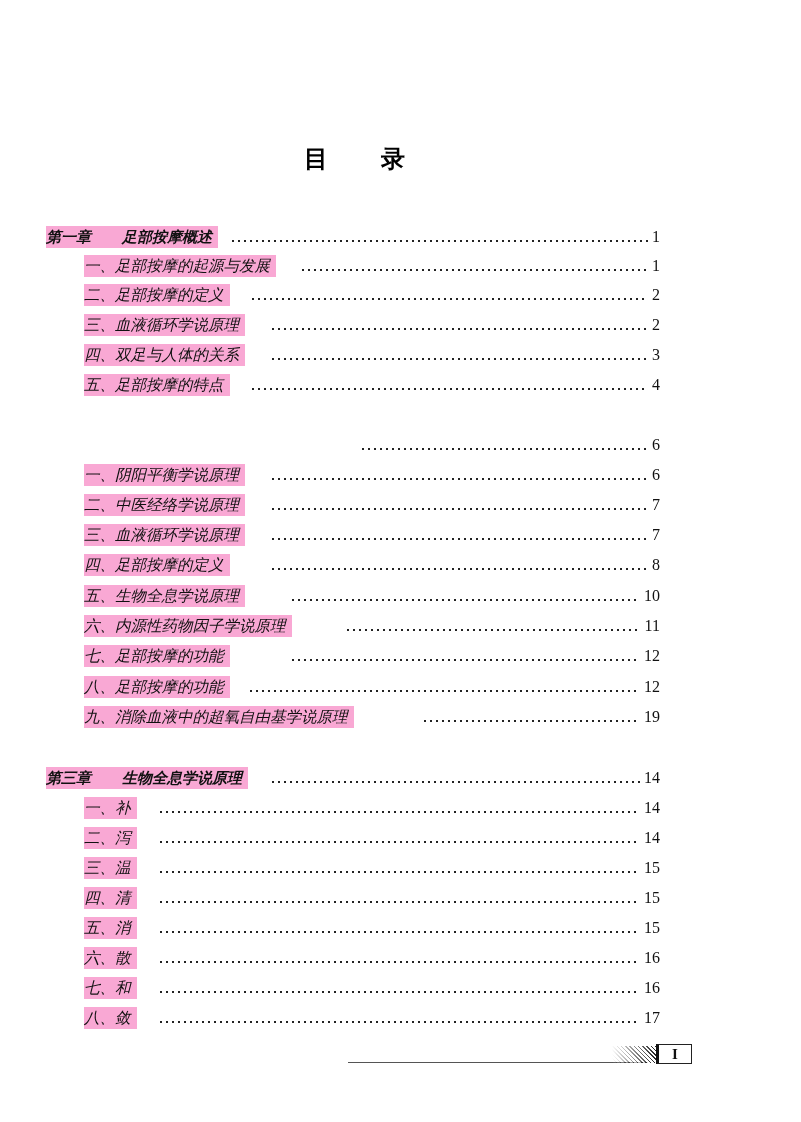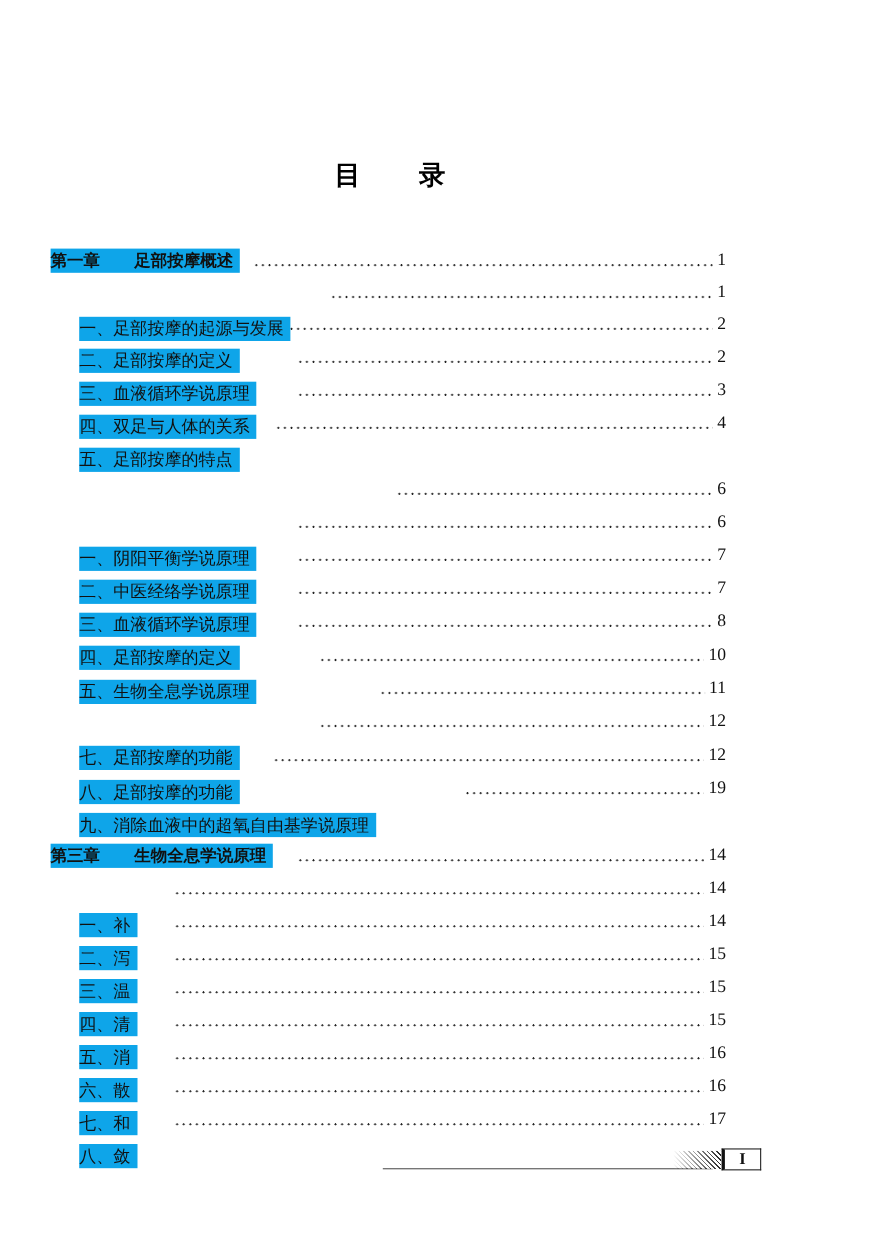--- a/index.html
+++ b/index.html
@@ -2,24 +2,24 @@
 <html><head>
 <meta charset="utf-8">
 <style>
   html, body { margin: 0; padding: 0; background: #ffffff; }
   body { width: 801px; height: 1122px; position: relative; overflow: hidden;
          font-family: "DejaVu Serif", "Liberation Serif", serif; color: #111; }
   .title { position: absolute; top: 143px; left: 0; width: 801px; height: 36px; }
   .title span { position: absolute; top: 0; font-family: "DejaVu Sans", "Liberation Sans", sans-serif;
                 font-weight: bold; font-size: 24px; line-height: 32px; color: #000; }
   .row { position: absolute; left: 0; width: 801px; height: 22px; }
-  .row .label { position: absolute; top: 0; font-size: 15.5px; line-height: 22px; white-space: nowrap; background: #0ea5e9; padding-right: 6px; z-index: 2; }
+  .row .label { position: absolute; top: 0; font-size: 15.5px; line-height: 22px; white-space: nowrap; background: #f9a8d4; padding-right: 6px; z-index: 2; font-style: italic; }
   .row.chapter .label { left: 46px; font-family: "DejaVu Sans", "Liberation Sans", sans-serif; font-weight: bold; font-size: 15px; }
   .row.chapter .num { display: inline-block; width: 76px; }
-  .row.item .label { left: 72px; margin-top: 33px; }
+  .row.item .label { left: 84px; }
   .row .dots { position: absolute; top: 14px; height: 2px; right: 147px; z-index: 1;
                background-image: radial-gradient(circle, #222 0.9px, transparent 1.1px);
                background-size: 6px 2px; background-repeat: repeat-x; }
   .row .page { position: absolute; top: 0; right: 141px; font-family: "Liberation Serif", "DejaVu Serif", serif;
                font-size: 16px; line-height: 22px; text-align: right; background: #fff; padding-left: 4px; z-index: 2; }
   .footer-rule { position: absolute; left: 348px; top: 1062px; width: 300px; height: 1px; background: #555; }
   .footer-texture { position: absolute; left: 612px; top: 1046px; width: 44px; height: 17px;
                     background: repeating-linear-gradient(45deg, #222 0 1px, #fff 1px 3px);
                     -webkit-mask-image: linear-gradient(90deg, transparent, #000);
                     mask-image: linear-gradient(90deg, transparent, #000); }
@@ -90,20 +90,21 @@
     <span class="label">四、足部按摩的定义</span>
     <span class="dots" style="left:270px"></span>
     <span class="page">8</span>
   </div>
 <div class="row item" style="top:585px">
     <span class="label">五、生物全息学说原理</span>
     <span class="dots" style="left:290px"></span>
     <span class="page">10</span>
   </div>
 <div class="row item" style="top:615px">
+    <span class="label">六、内源性药物因子学说原理</span>
     <span class="dots" style="left:345px"></span>
     <span class="page">11</span>
   </div>
 <div class="row item" style="top:645px">
     <span class="label">七、足部按摩的功能</span>
     <span class="dots" style="left:290px"></span>
     <span class="page">12</span>
   </div>
 <div class="row item" style="top:676px">
     <span class="label">八、足部按摩的功能</span>

